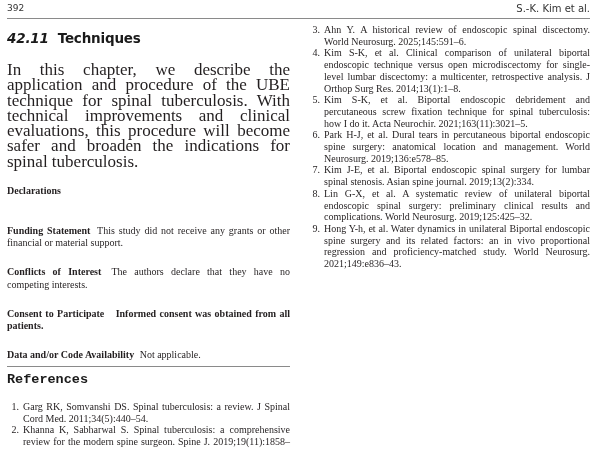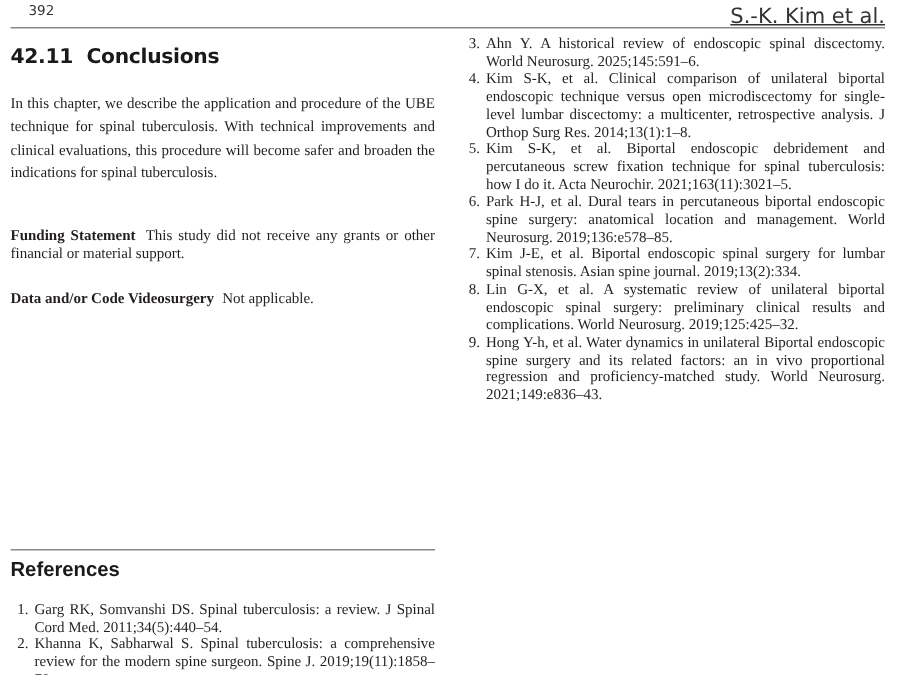--- a/index.html
+++ b/index.html
@@ -2,34 +2,34 @@
 <html><head>
   <meta charset="utf-8">
   <style>
     html, body { margin: 0; padding: 0; background: #ffffff; }
     body { width: 600px; height: 450px; position: relative; overflow: hidden; color: #231f20; }
     .page { position: absolute; left: 0; top: 0; width: 600px; height: 450px; }
     .running-head {
       position: absolute; left: 7px; right: 10px; top: 1px; height: 16px;
       font-family: "DejaVu Sans", sans-serif; font-size: 9px; color: #333;
     }
-    .running-head .pn { position: absolute; left: 12px; top: 2px; }
-    .running-head .au { position: absolute; right: 0; top: 2px; font-size: 14px; text-decoration: underline; }
+    .running-head .pn { position: absolute; left: 0; top: 2px; }
+    .running-head .au { position: absolute; right: 0; top: 2px; font-size: 10px; }
     .head-rule { position: absolute; left: 7px; right: 10px; top: 18px; height: 0; border-top: 1px solid #8a8a8a; }
 
     .col-left { position: absolute; left: 7px; top: 24px; width: 283px; }
     .col-right { position: absolute; left: 308px; top: 24px; width: 282px; }
 
     .sec-title {
       font-family: "DejaVu Sans", sans-serif; font-weight: bold; font-size: 13.5px;
       margin: 6px 0 0 0; letter-spacing: -0.2px; color: #1a1a1a;
     }
-    .sec-title .num { margin-right: 9px; }
+    .sec-title .num { margin-right: 9px; font-style: italic; }
     .body-text {
-      font-family: "Liberation Serif", serif; font-size: 10px; line-height: 15.3px;
+      font-family: "Liberation Serif", serif; font-size: 17px; line-height: 15.3px;
       text-align: justify; margin: 16px 0 0 0;
     }
     .decl-head {
       font-family: "Liberation Serif", serif; font-weight: bold; font-size: 10px;
       margin: 16px 0 0 0;
     }
     .decl {
       font-family: "Liberation Serif", serif; font-size: 10px; line-height: 12.2px;
       text-align: justify; margin: 0;
     }
@@ -37,21 +37,21 @@
     .decl.bold-all { font-weight: bold; }
     .d1 { margin-top: 29px; }
     .d2 { margin-top: 17px; }
     .d3 { margin-top: 17px; }
     .d4 { margin-top: 17px; }
     .d5 { margin-top: 17px; }
 
     .ref-rule { position: absolute; left: 7px; width: 283px; top: 366px; border-top: 1px solid #8a8a8a; }
     .ref-title {
       position: absolute; left: 7px; top: 372px;
-      font-family: Liberation Sans, sans-serif; font-weight: bold; font-size: 13.5px; color: #1a1a1a;
+      font-family: Liberation Mono, monospace; font-weight: bold; font-size: 13.5px; color: #1a1a1a;
     }
     .ref-list-left { position: absolute; left: 7px; top: 401px; width: 283px; }
     .ref {
       font-family: "Liberation Serif", serif; font-size: 10px; line-height: 11.7px;
       text-align: justify; position: relative; padding-left: 16px; margin: 0 0 0 0;
     }
     .ref .n { position: absolute; left: 0; width: 12px; text-align: right; }
     .col-right .ref { padding-left: 16px; }
     .col-right .ref .n { width: 12px; }
     .col-right .ref.two-digit .n { left: -3px; width: 15px; }
@@ -63,31 +63,40 @@
 <div class="page">
 
   <div class="running-head">
     <span class="pn">392</span>
     <span class="au">S.-K. Kim et al.</span>
   </div>
   <div class="head-rule"></div>
 
   <div class="col-left">
     <h2 class="sec-title">
-      <span class="num">42.11</span><span>Conclusions</span>
+      <span class="num">42.11</span><span>Techniques</span>
     </h2>
     <p class="body-text">In this chapter, we describe the application and procedure of the UBE technique for spinal tuberculosis. With technical improvements and clinical evaluations, this procedure will become safer and broaden the indications for spinal tuberculosis.</p>
 
+    <p class="decl-head">Declarations</p>
 
     <p class="decl d1">
       <b>Funding Statement</b>
       <span>This study did not receive any grants or other financial or material support.</span>
     </p>
+    <p class="decl d2">
+      <b>Conflicts of Interest</b>
+      <span>The authors declare that they have no competing interests.</span>
+    </p>
+    <p class="decl bold-all d3">
+      <b style="margin-right:8px">Consent to Participate</b>
+      <span>Informed consent was obtained from all patients.</span>
+    </p>
     <p class="decl d5">
-      <b>Data and/or Code Videosurgery</b>
+      <b>Data and/or Code Availability</b>
       <span>Not applicable.</span>
     </p>
   </div>
 
   <div class="ref-rule"></div>
   <div class="ref-title">References</div>
 
   <div class="ref-list-left">
     <p class="ref">
       <span class="n">1.</span>

